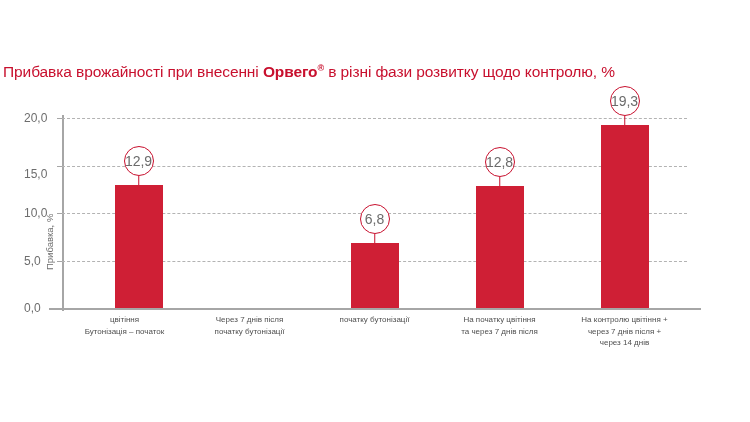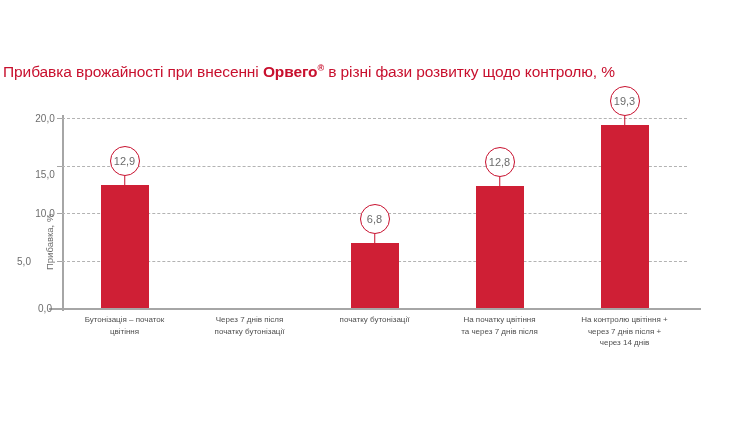--- a/index.html
+++ b/index.html
@@ -83,22 +83,22 @@
     left: -5px;
     width: 5px;
     height: 0;
     border-top: 1px solid #a6a6a6;
   }
 
   .y-tick-label {
     position: absolute;
     right: 0;
     width: 42px;
-    text-align: center;
-    font-size: 10px;
+    text-align: left;
+    font-size: 12px;
     color: #6d6d6d;
     transform: translateY(-50%);
   }
 
   .y-axis-title {
     position: absolute;
     left: -18px;
     top: 152px;
     font-size: 9.5px;
     color: #6d6d6d;
@@ -141,21 +141,21 @@
     transform: translateX(-50%);
     width: 30px;
     height: 30px;
     border-radius: 50%;
     border: 1.4px solid #c8102e;
     background: #ffffff;
     box-sizing: border-box;
     display: flex;
     align-items: center;
     justify-content: center;
-    font-size: 11px;
+    font-size: 14px;
     color: #6b6b6b;
   }
 
   
   .cat-layer {
     position: absolute;
     left: 62px;
     top: 314px;
     width: 625px;
     height: 60px;
@@ -191,27 +191,27 @@
     <div class="gridline" style="top:47.5px;"></div>
     <div class="tick-mark" style="top:47.5px;"></div>
     <div class="y-tick-label" style="top:56px; right:621px;">15,0</div>
 
     <div class="gridline" style="top:95px;"></div>
     <div class="tick-mark" style="top:95px;"></div>
     <div class="y-tick-label" style="top:95px; right:621px;">10,0</div>
 
     <div class="gridline" style="top:142.5px;"></div>
     <div class="tick-mark" style="top:142.5px;"></div>
-    <div class="y-tick-label" style="top:142.5px; right:642px;">5,0</div>
+    <div class="y-tick-label" style="top:142.5px; right:621px;">5,0</div>
 
     <div class="y-tick-label" style="top:190px; right:621px;">0,0</div>
   </div>
 
   <div class="bars-layer">
-    <div class="bar-slot" id="slot0" style="left: 0px; width: 125px;">
+    <div class="bar-slot" id="slot0" style="left: 14px; width: 125px;">
       <div class="bar" style="height: 122.55px; background: rgb(207, 31, 53);"></div>
       <div class="bar-stem" style="bottom: 122.55px; height: 9px;"></div>
       <div class="bubble" style="bottom: 131.55px;">12,9</div>
     </div>
     <div class="bar-slot" id="slot2" style="left: 250px; width: 125px;">
       <div class="bar" style="height: 64.6px; background: rgb(207, 31, 53);"></div>
       <div class="bar-stem" style="bottom: 64.6px; height: 9px;"></div>
       <div class="bubble" style="bottom: 73.6px;">6,8</div>
     </div>
     <div class="bar-slot" id="slot3" style="left: 375px; width: 125px;">
@@ -221,22 +221,22 @@
     </div>
     <div class="bar-slot" id="slot4" style="left: 500px; width: 125px;">
       <div class="bar" style="height: 183.35px; background: rgb(207, 31, 53);"></div>
       <div class="bar-stem" style="bottom: 183.35px; height: 9px;"></div>
       <div class="bubble" style="bottom: 192.35px;">19,3</div>
     </div>
   </div>
 
   <div class="cat-layer">
     <div class="cat-label" id="cat0" style="left: 0px; width: 125px;">
+        <div>цвітіння</div>
         <div>Бутонізація – початок</div>
-        <div>цвітіння</div>
       </div>
     <div class="cat-label" id="cat1" style="left: 125px; width: 125px;">
         <div>Через 7 днів після</div>
         <div>початку бутонізації</div>
       </div>
     <div class="cat-label" id="cat2" style="left: 250px; width: 125px;">
         <div>початку бутонізації</div>
       </div>
     <div class="cat-label" id="cat3" style="left: 375px; width: 125px;">
         <div>На початку цвітіння</div>

